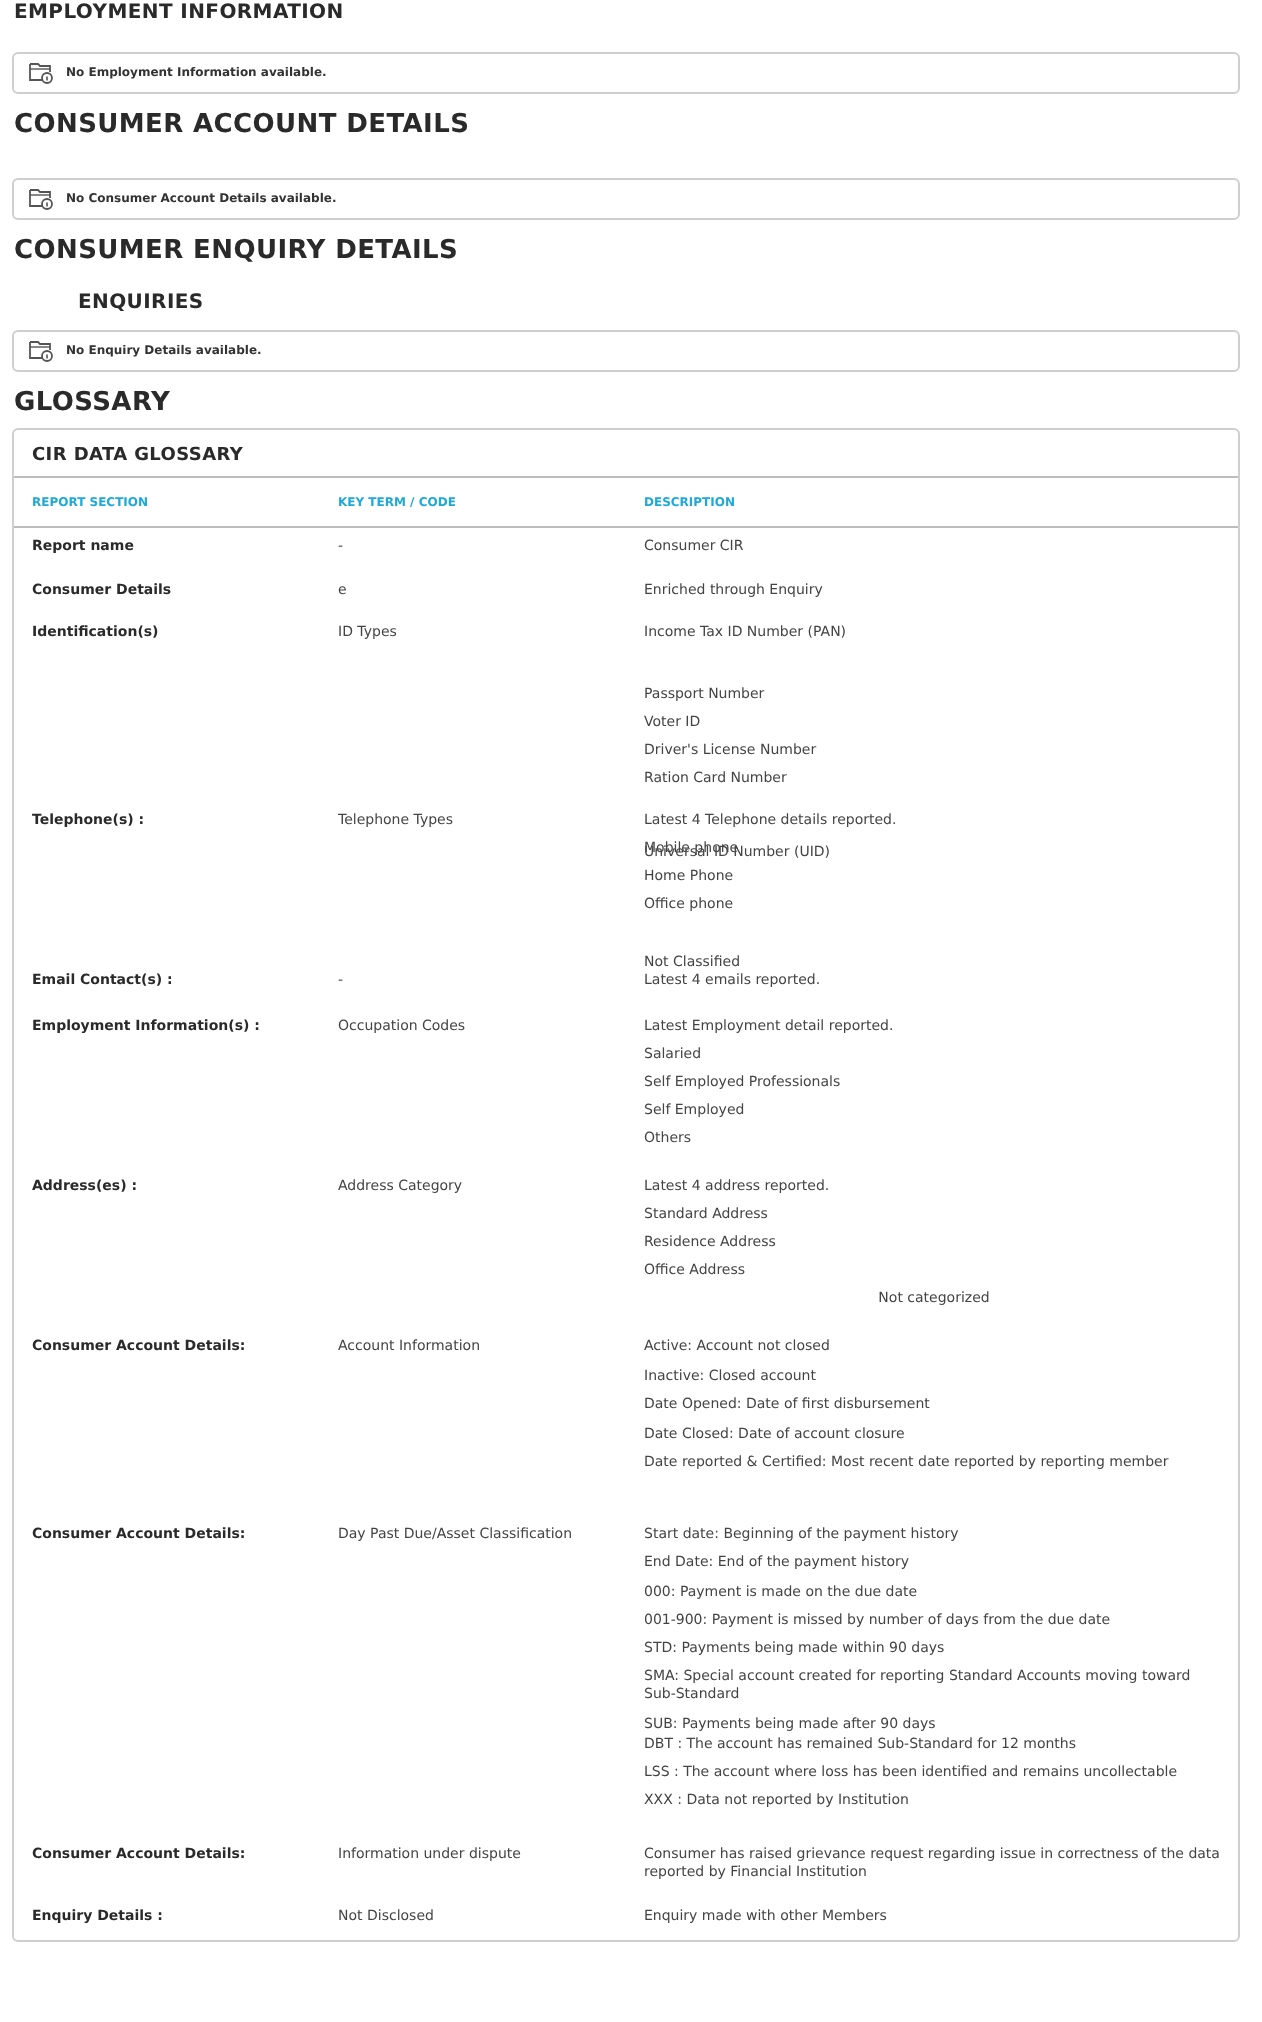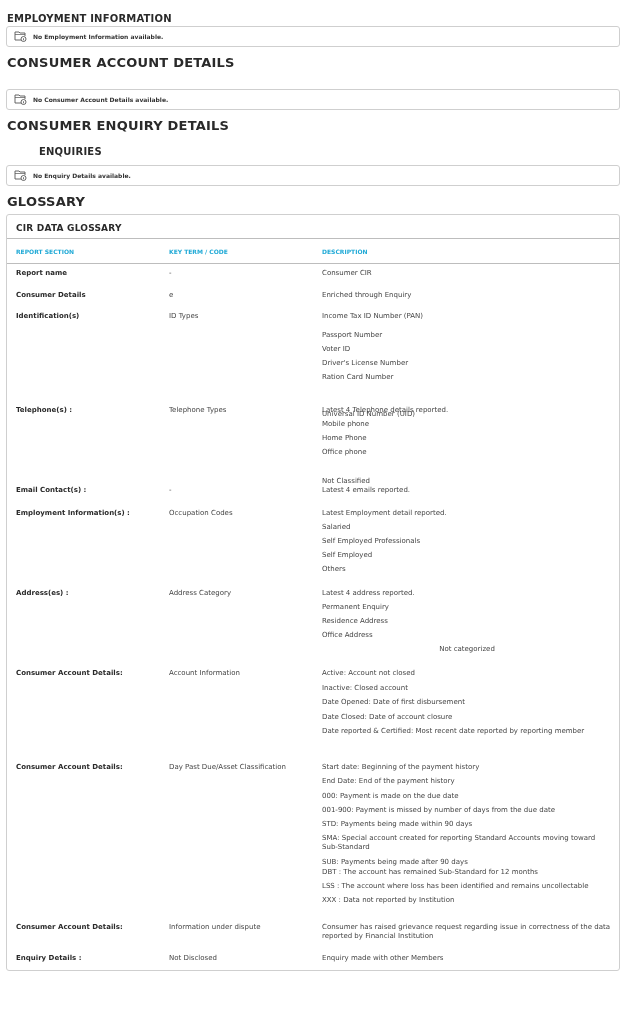--- a/index.html
+++ b/index.html
@@ -40,21 +40,21 @@
   }
   .row { position: absolute; left: 0; width: 612px; }
   .row .c1 { position: absolute; left: 9px; font-size: 7px; font-weight: bold; color: #2a2a2a; }
   .row .c2 { position: absolute; left: 162px; font-size: 7px; color: #444; }
   .row .c3 { position: absolute; left: 315px; width: 290px; font-size: 7px; color: #444; }
   .row .c3 div { line-height: 9px; }
 </style>
 </head>
 <body>
 
-<h3 class="h-small" style="top:13px;">EMPLOYMENT INFORMATION</h3>
+<h3 class="h-small" style="top:1px;">EMPLOYMENT INFORMATION</h3>
 <div class="empty-box" style="top:26px;">
   <svg class="ico" viewBox="0 0 13 11">
     <path d="M1 1 H5 L6 2 H11 V5" fill="none" stroke="#555" stroke-width="0.9"></path>
     <path d="M1 1 V9 H7" fill="none" stroke="#555" stroke-width="0.9"></path>
     <path d="M1 3.5 H11" fill="none" stroke="#555" stroke-width="0.7"></path>
     <circle cx="9.5" cy="8" r="2.5" fill="#fff" stroke="#555" stroke-width="0.9"></circle>
     <path d="M9.5 7.2 V9.3" stroke="#555" stroke-width="0.8"></path>
   </svg>
   <span class="msg">No Employment Information available.</span>
 </div>
@@ -104,21 +104,21 @@
         <div class="c1">Consumer Details</div>
         <div class="c2">e</div>
         <div class="c3">
           <div style="margin-bottom: 5px;">Enriched through Enquiry</div>
         </div>
       </div>
       <div class="row" style="top: 97px;">
         <div class="c1">Identification(s)</div>
         <div class="c2">ID Types</div>
         <div class="c3">
-          <div style="margin-bottom: 10px;">Income Tax ID Number (PAN)</div>
+          <div style="margin-bottom: 22px;">Income Tax ID Number (PAN)</div>
           <div style="margin-bottom: 5px;">Passport Number</div>
           <div style="margin-bottom: 5px;">Voter ID</div>
           <div style="margin-bottom: 5px;">Driver's License Number</div>
           <div style="margin-bottom: 5px;">Ration Card Number</div>
           <div style="margin-bottom: 5px; margin-top: 28px;">Universal ID Number (UID)</div>
         </div>
       </div>
       <div class="row" style="top: 191px;">
         <div class="c1">Telephone(s) :</div>
         <div class="c2">Telephone Types</div>
@@ -146,21 +146,21 @@
           <div style="margin-bottom: 5px;">Self Employed Professionals</div>
           <div style="margin-bottom: 5px;">Self Employed</div>
           <div style="margin-bottom: 5px;">Others</div>
         </div>
       </div>
       <div class="row" style="top: 374px;">
         <div class="c1">Address(es) :</div>
         <div class="c2">Address Category</div>
         <div class="c3">
           <div style="margin-bottom: 5px;">Latest 4 address reported.</div>
-          <div style="margin-bottom: 5px;">Permanent Enquiry</div>
+          <div style="margin-bottom: 5px;">Standard Address</div>
           <div style="margin-bottom: 5px;">Residence Address</div>
           <div style="margin-bottom: 5px;">Office Address</div>
           <div style="margin-bottom: 5px; text-align: center;">Not categorized</div>
         </div>
       </div>
       <div class="row" style="top: 454px;">
         <div class="c1">Consumer Account Details:</div>
         <div class="c2">Account Information</div>
         <div class="c3">
           <div style="margin-bottom: 5.5px;">Active: Account not closed</div>

